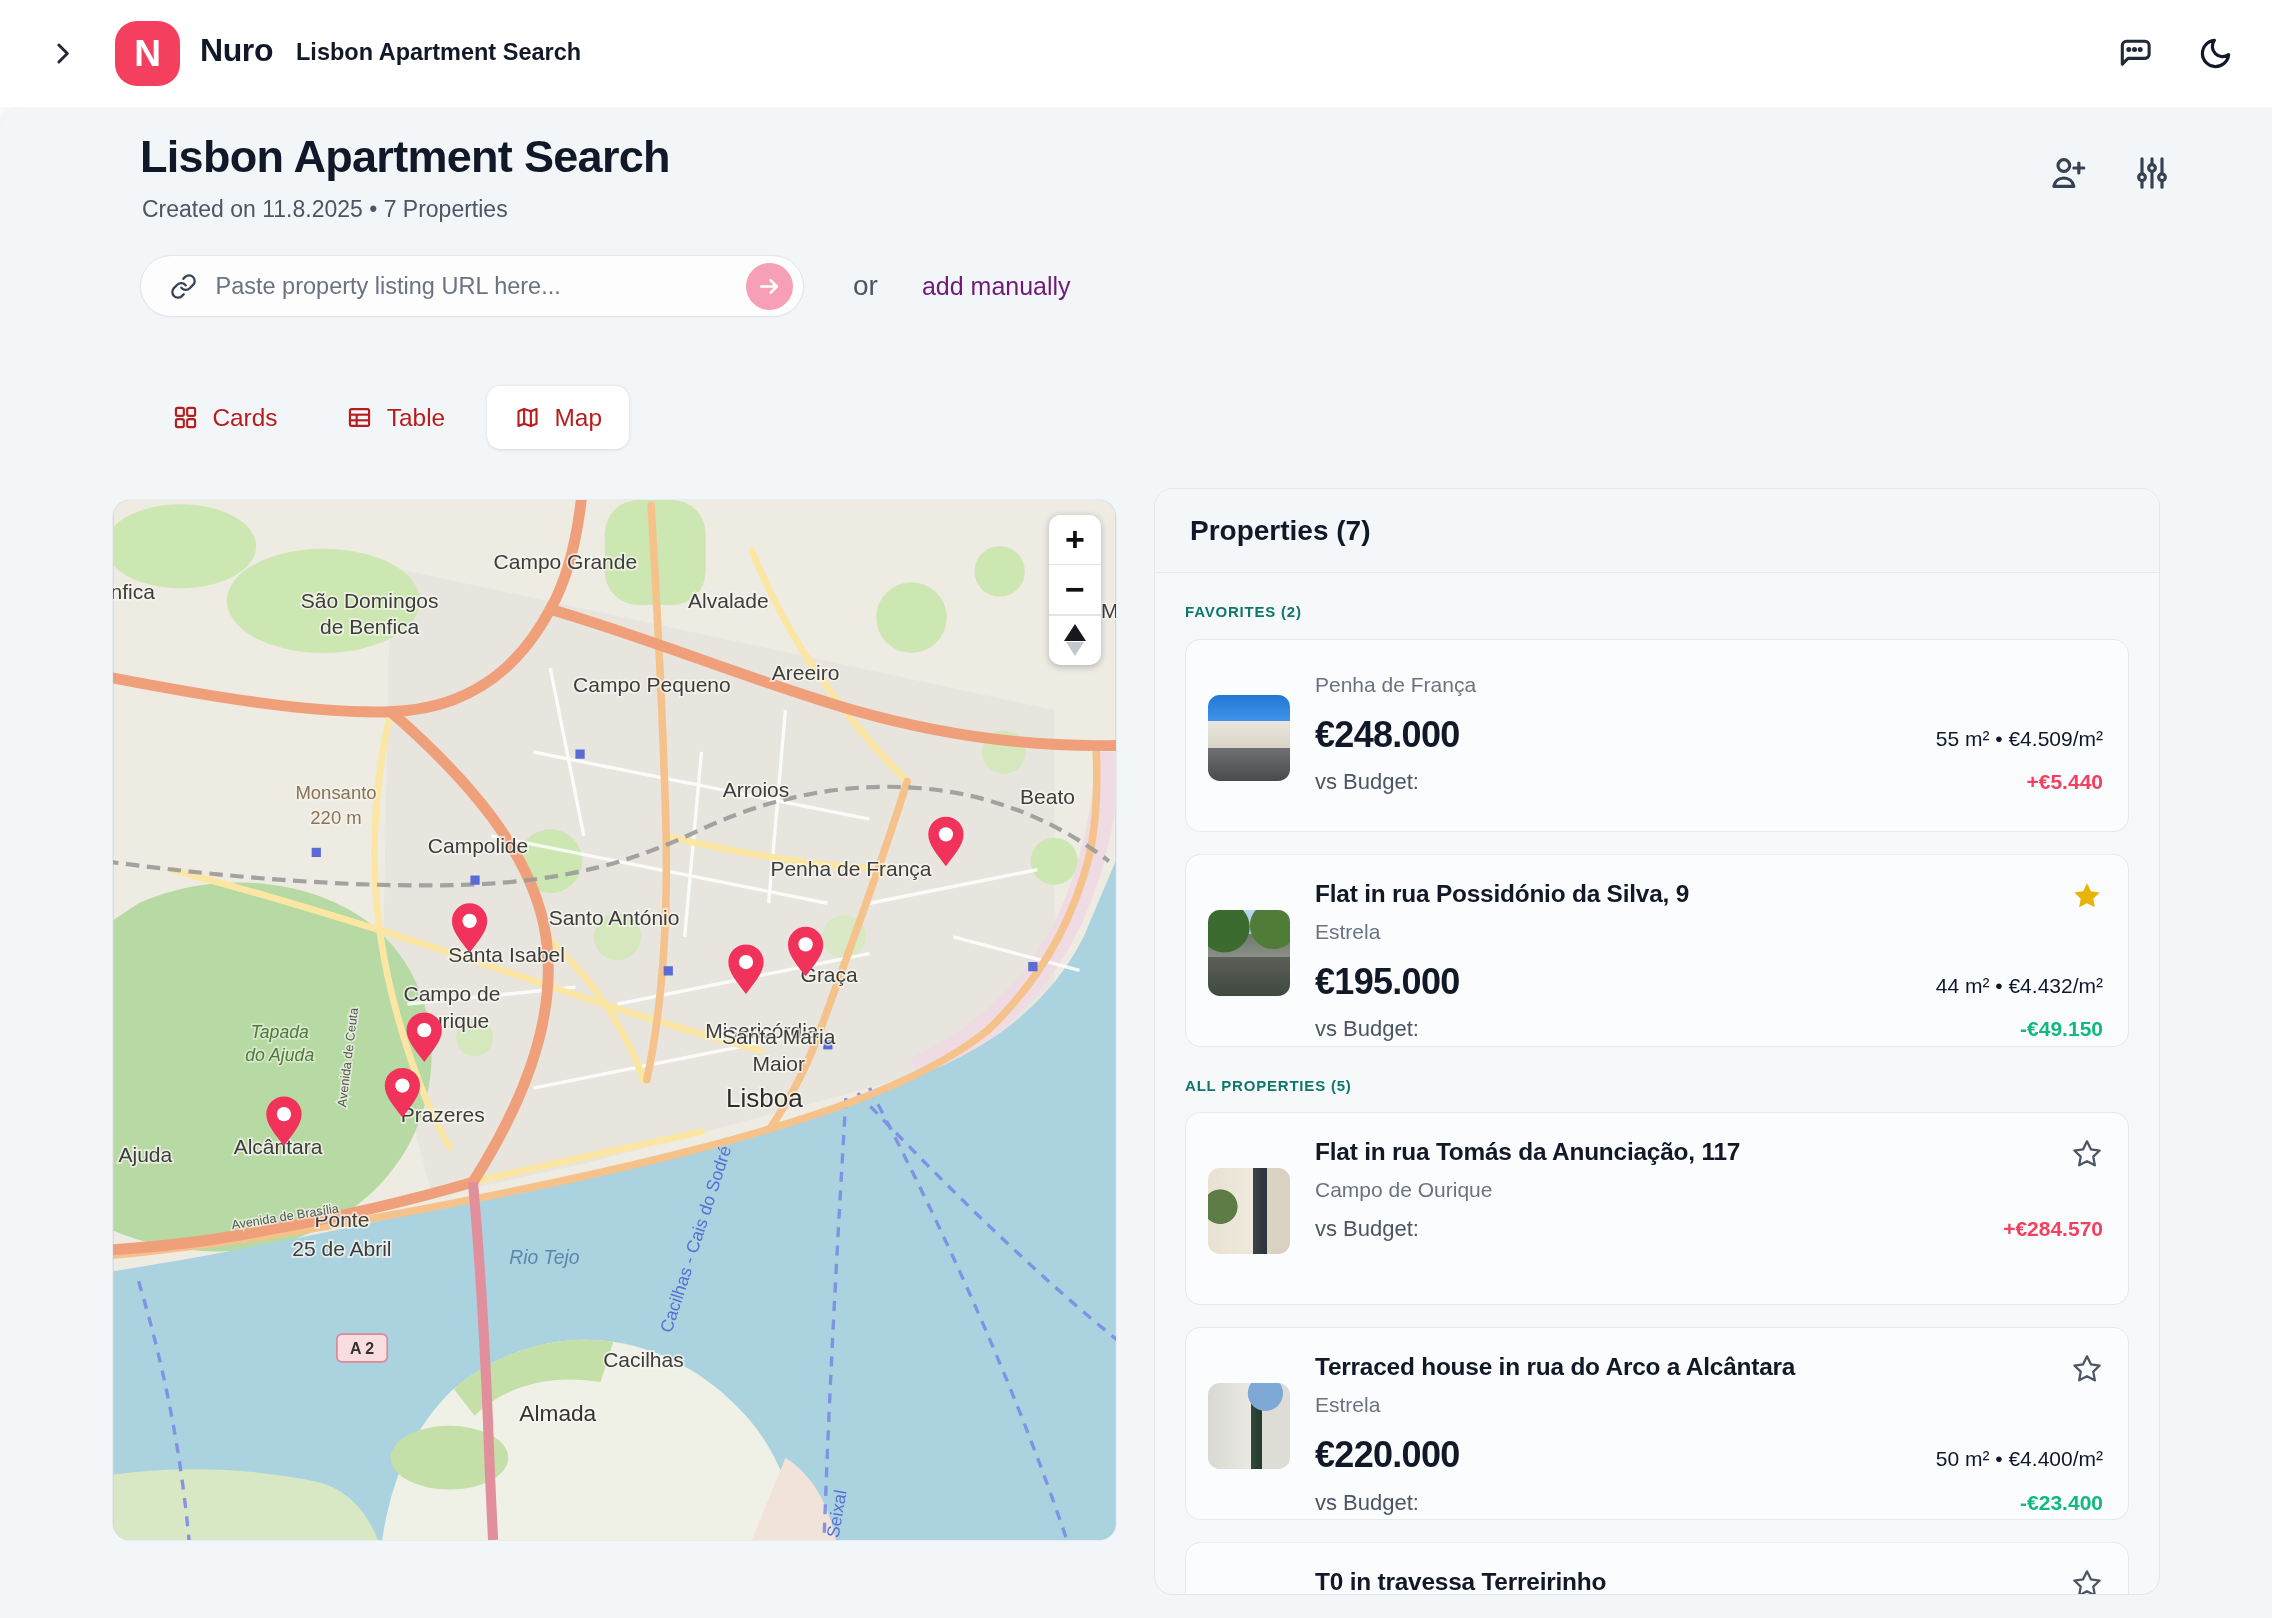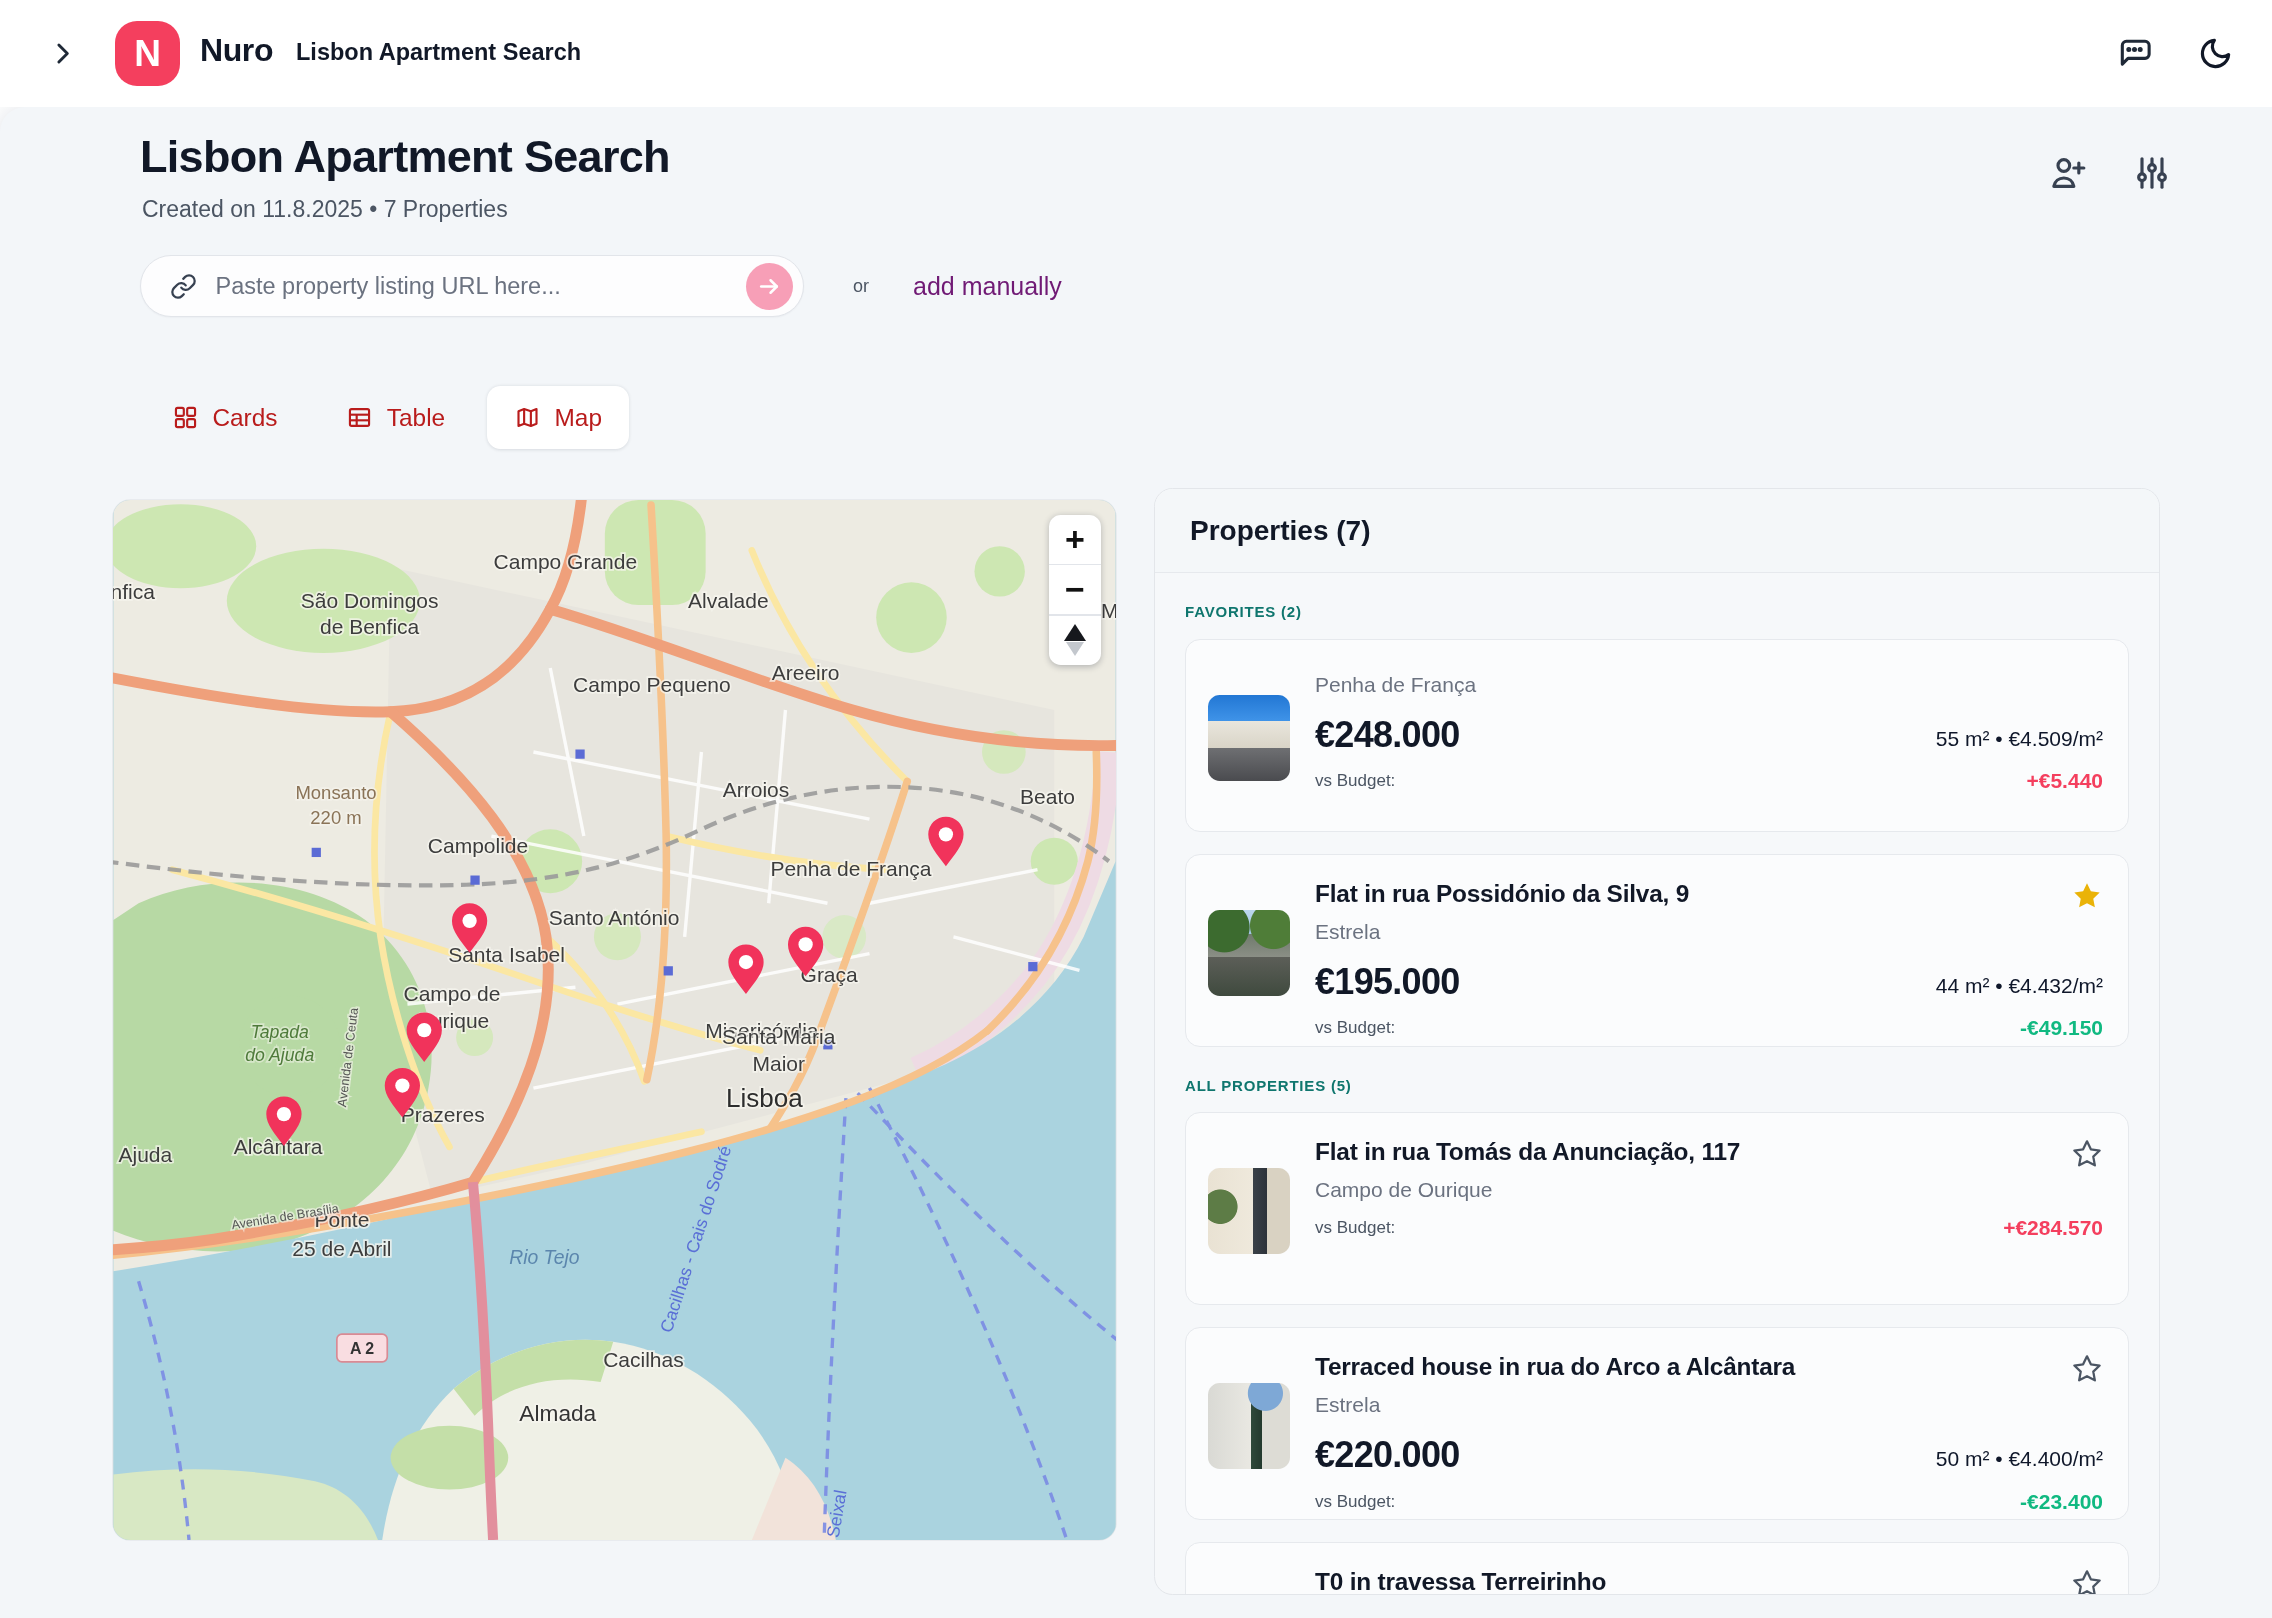--- a/index.html
+++ b/index.html
@@ -24,21 +24,21 @@
   .header-actions { position:absolute; right:99px; top:44px; display:flex; gap:40px; color:#374151; }
   .header-actions .icon-btn { width:44px; height:44px; }
 
   .input-row { position:absolute; left:140px; top:148px; display:flex; align-items:center; }
   .url-pill { width:664px; height:62px; background:#fdfdfe; border:1.7px solid #e2e5ea; border-radius:32px;
     display:flex; align-items:center; padding:0 10px 0 29px; box-shadow:0 0.8px 1.7px rgba(15,23,42,.04); }
   .url-pill input { flex:1; border:none; outline:none; background:transparent; font-size:23.5px; color:#111827;
     font-family:"Liberation Sans","DejaVu Sans",sans-serif; margin-left:18.5px; }
   .url-pill input::placeholder { color:#6b7280; }
   .go-btn { width:47px; height:47px; border-radius:50%; background:#f79fb7; border:none; display:flex; align-items:center; justify-content:center; cursor:pointer; flex:0 0 auto; }
-  .or-label { font-size:18px; color:#4b5563; margin:0 44px 0 49px; }
+  .or-label { font-size:28px; color:#4b5563; margin:0 44px 0 49px; }
   .add-manually { font-size:25px; font-weight:500; color:#701a75; text-underline-offset:6.7px; text-decoration-thickness:2.1px; cursor:pointer; }
 
   .tabs { position:absolute; left:145px; top:279px; display:flex; align-items:center; gap:15px; }
   .tab { display:flex; align-items:center; gap:13.4px; font-size:24.4px; font-weight:500; color:#b91c1c;
     padding:17.6px 27px; border-radius:13.4px; cursor:pointer; }
   .tab.active { background:#ffffff; box-shadow:0 0.8px 3.4px rgba(15,23,42,.12); }
   .tab svg { display:block; }
 
   
   .map-wrap { position:absolute; left:113px; top:393px; width:1003px; height:1040px; border-radius:17px; overflow:hidden;
@@ -90,21 +90,21 @@
       linear-gradient(90deg,#d9d9d4 0%,#e9e8e2 52%,#2f4a3b 52%,#23392d 66%,#dddcd5 66%),
       linear-gradient(180deg,#b9c4cc 16%,#e6e5df 16%,#d6d5cd 80%,#8e8f8a 80%);}
   .card-title-row { display:flex; justify-content:space-between; align-items:flex-start; }
   .card-title { font-size:24.4px; font-weight:600; letter-spacing:-0.2px; }
   .star { width:32px; height:32px; flex:0 0 auto; margin-left:17px; cursor:pointer; }
   .card-area { font-size:21px; color:#6b7280; margin-top:8.4px; }
   .price-row { display:flex; justify-content:space-between; align-items:flex-end; margin-top:17px; }
   .price { font-size:36px; font-weight:800; letter-spacing:-0.7px; }
   .specs { font-size:21px; color:#0f172a; padding-bottom:5px; }
   .budget-row { display:flex; justify-content:space-between; align-items:center; margin-top:13.4px; }
-  .budget-label { font-size:17px; color:#4b5563; }
+  .budget-label { font-size:22px; color:#4b5563; }
   .budget-value { font-size:21px; font-weight:600; }
   .prop-card .star-filled { display:none; }
   .prop-card.fav .star-filled { display:block; }
 </style>
 </head>
 <body>
 
 <div class="topbar">
   <div class="tb-chevron">
     <svg width="29" height="29" viewBox="0 0 24 24" fill="none" stroke="#1f2937" stroke-width="2.4" stroke-linecap="round" stroke-linejoin="round">

